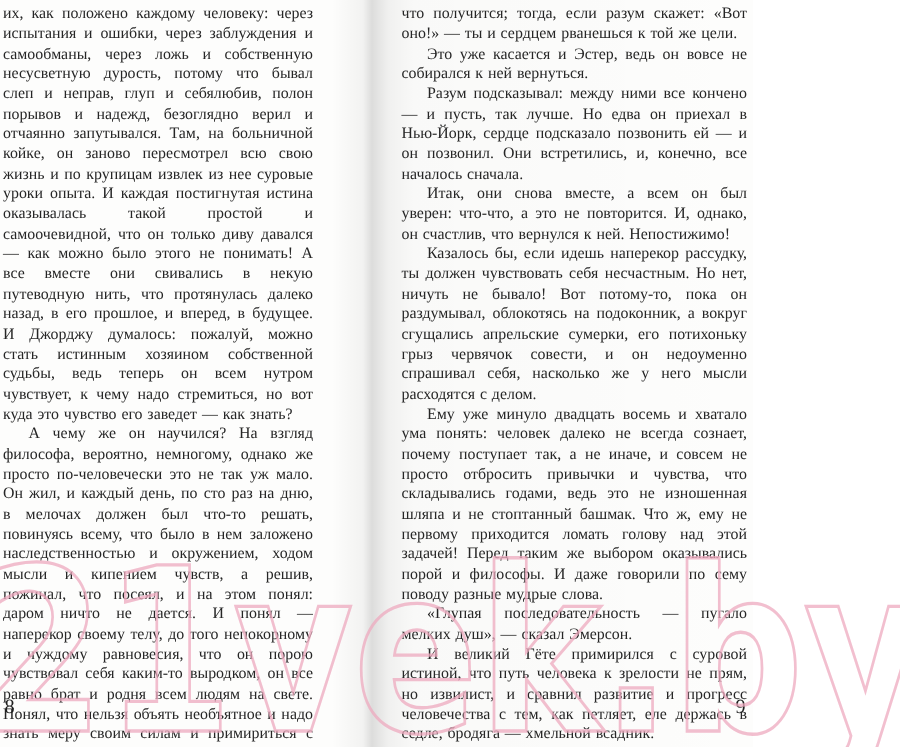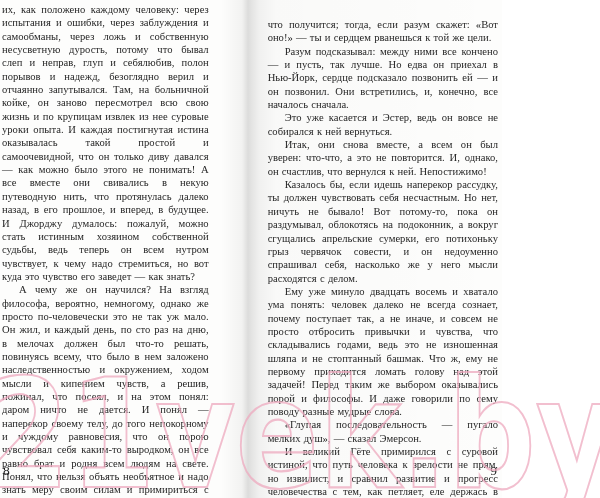--- a/index.html
+++ b/index.html
@@ -21,21 +21,21 @@
         rgba(0,0,0,0.13) 49.4%,
         rgba(0,0,0,0.10) 50.1%,
         rgba(0,0,0,0.05) 51.6%,
         rgba(0,0,0,0.015) 55%,
         rgba(0,0,0,0) 100%),
       #fdfdfc;
   }
   .spread { display: flex; height: 100%; }
   .page { box-sizing: border-box; position: relative; overflow: hidden; }
   .page-left  { width: 297px; padding: 3px 42px 0 2px; }
-  .page-right { width: 303px; padding: 18px 4px 0 17px; }
+  .page-right { width: 303px; padding: 3px 4px 0 17px; }
   p.bodytext {
     margin: 0;
     font-size: 10.6px;
     line-height: 13.35px;
     text-align: justify;
     text-indent: 17px;
     word-spacing: 0.6px;
     hyphens: auto;
   }
   p.cont { text-indent: 0; }
@@ -66,22 +66,22 @@
 
     <div class="page page-left">
       <p class="bodytext cont">их, как положено каждому человеку: через испытания и ошибки, через заблуждения и самообманы, через ложь и собственную несусветную дурость, потому что бывал слеп и неправ, глуп и себялюбив, полон порывов и надежд, безоглядно верил и отчаянно запутывался. Там, на больничной койке, он заново пересмотрел всю свою жизнь и по крупицам извлек из нее суровые уроки опыта. И каждая постигнутая истина оказывалась такой простой и самоочевидной, что он только диву давался — как можно было этого не понимать! А все вместе они свивались в некую путеводную нить, что протянулась далеко назад, в его прошлое, и вперед, в будущее. И Джорджу думалось: пожалуй, можно стать истинным хозяином собственной судьбы, ведь теперь он всем нутром чувствует, к чему надо стремиться, но вот куда это чувство его заведет — как знать?</p>
       <p class="bodytext">А чему же он научился? На взгляд философа, вероятно, немногому, однако же просто по-человечески это не так уж мало. Он жил, и каждый день, по сто раз на дню, в мелочах должен был что-то решать, повинуясь всему, что было в нем заложено наследственностью и окружением, ходом мысли и кипением чувств, а решив, пожинал, что посеял, и на этом понял: даром ничто не дается. И понял — наперекор своему телу, до того непокорному и чуждому равновесия, что он порою чувствовал себя каким-то выродком, он все равно брат и родня всем людям на свете. Понял, что нельзя объять необъятное и надо знать меру своим силам и примириться с этим. Оказалось, многое, чем он терзался в последние годы, он растравил в себе сам, и это были неизбежные муки роста. И, что самое главное для человека, который взрослел так медленно, — он как будто научился наконец не быть рабом чувств.</p>
       <p class="bodytext">Чаще всего он попадал в беду оттого, что действовал очертя голову. Что ж, хорошо, он станет осмотрительней. Вся штука в том, чтобы взнуздать ум и сердце — пусть бу-</p>
 
     </div>
 
     <div class="page page-right">
       <p class="bodytext cont">что получится; тогда, если разум скажет: «Вот оно!» — ты и сердцем рванешься к той же цели.</p>
+      <p class="bodytext">Это уже касается и Эстер, ведь он вовсе не собирался к ней вернуться.</p>
       <p class="bodytext">Разум подсказывал: между ними все кончено — и пусть, так лучше. Но едва он приехал в Нью-Йорк, сердце подсказало позвонить ей — и он позвонил. Они встретились, и, конечно, все началось сначала.</p>
-      <p class="bodytext">Это уже касается и Эстер, ведь он вовсе не собирался к ней вернуться.</p>
       <p class="bodytext">Итак, они снова вместе, а всем он был уверен: что-что, а это не повторится. И, однако, он счастлив, что вернулся к ней. Непостижимо!</p>
       <p class="bodytext">Казалось бы, если идешь наперекор рассудку, ты должен чувствовать себя несчастным. Но нет, ничуть не бывало! Вот потому-то, пока он раздумывал, облокотясь на подоконник, а вокруг сгущались апрельские сумерки, его потихоньку грыз червячок совести, и он недоуменно спрашивал себя, насколько же у него мысли расходятся с делом.</p>
       <p class="bodytext">Ему уже минуло двадцать восемь и хватало ума понять: человек далеко не всегда сознает, почему поступает так, а не иначе, и совсем не просто отбросить привычки и чувства, что складывались годами, ведь это не изношенная шляпа и не стоптанный башмак. Что ж, ему не первому приходится ломать голову над этой задачей! Перед таким же выбором оказывались порой и философы. И даже говорили по сему поводу разные мудрые слова.</p>
       <p class="bodytext">«Глупая последовательность — пугало мелких душ», — сказал Эмерсон.</p>
       <p class="bodytext">И великий Гёте примирился с суровой истиной, что путь человека к зрелости не прям, но извилист, и сравнил развитие и прогресс человечества с тем, как петляет, еле держась в седле, бродяга — хмельной всадник.</p>
       <p class="bodytext">Быть может, не столь важно, что бродяга во хмелю не способен ехать прямо к цели, куда приехал, что он все-таки оседлал коня и, пусть петляя и сбиваясь, все же куда-то едет.</p>
       <p class="bodytext short">Джордж Уэббер некоторое время тешился этой мыслью и, однако, довольный и успокоенный, все</p>
     </div>
 
   </div>

